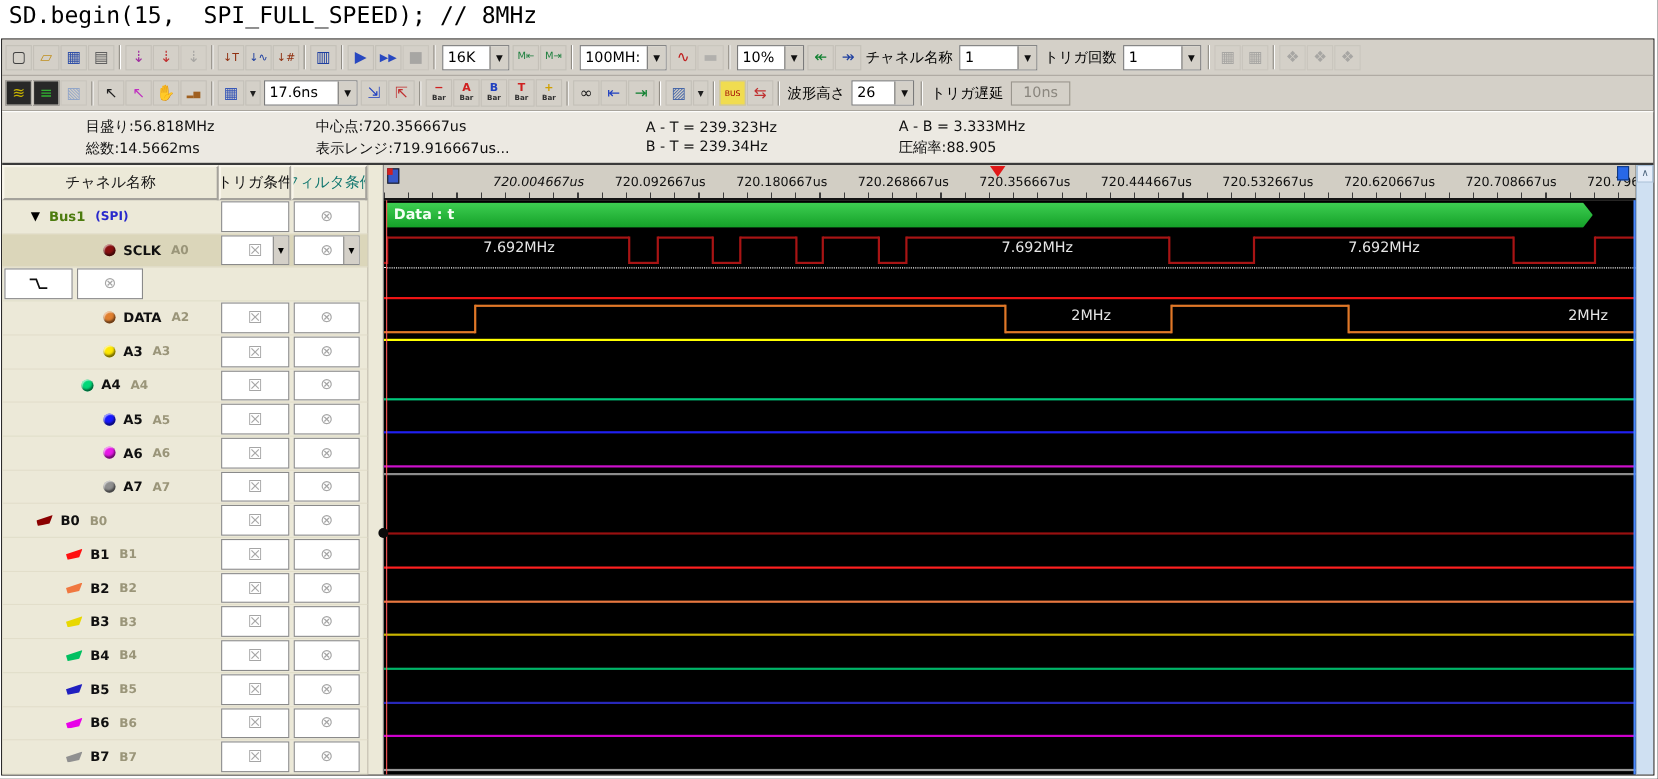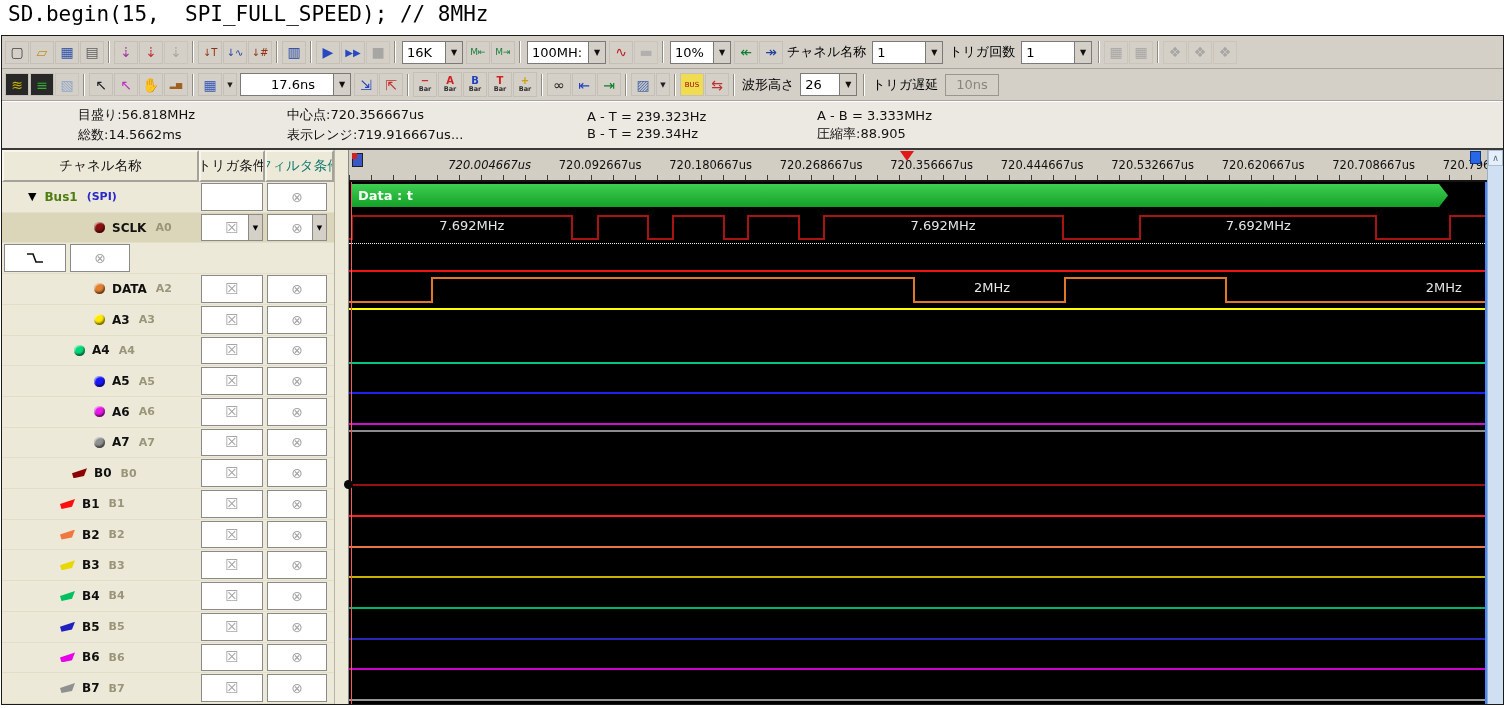--- a/index.html
+++ b/index.html
@@ -136,21 +136,21 @@
       <span class="tbtn dis" style="color: rgb(112, 144, 200);">▧</span>
       <span class="tbsep"></span>
       <span class="tbtn" style="color: rgb(32, 32, 32);">↖</span>
       <span class="tbtn" style="color: rgb(192, 48, 192);">↖</span>
       <span class="tbtn" style="color: rgb(176, 128, 48);">✋</span>
       <span class="tbtn" style="color: rgb(160, 96, 32); font-size: 8px;">▂▅</span>
       <span class="tbsep"></span>
       <span class="tbtn" style="color: rgb(56, 88, 184);">▦</span>
       <span class="tbtn" style="color: rgb(32, 32, 32); font-size: 7px; min-width: 14px;">▼</span>
       <span class="combo">
-        <span class="val" style="min-width: 58px; margin-left: 26px;">17.6ns</span>
+        <span class="val" style="min-width: 58px;">17.6ns</span>
         <span class="dd">▼</span>
       </span>
       <span class="tbtn" style="color: rgb(32, 64, 192);">⇲</span>
       <span class="tbtn" style="color: rgb(192, 48, 48);">⇱</span>
       <span class="tbsep"></span>
       <span class="barbtn">
         <span class="bl" style="color: rgb(208, 32, 32);">−</span>
         <span class="bs">Bar</span>
       </span>
       <span class="barbtn">
@@ -323,21 +323,21 @@
               <span class="cid">A7</span>
             </div>
             <div class="pcell tg">
               <span>☒</span>
             </div>
             <div class="pcell ft">
               <span>⊗</span>
             </div>
           </div>
           <div class="prow">
-            <div class="pname" style="padding-left: 70px;">
+            <div class="pname" style="padding-left: 31px;">
               <span class="flagic" style="background: rgb(139, 0, 0);"></span>
               <span class="cname">B0</span>
               <span class="cid">B0</span>
             </div>
             <div class="pcell tg">
               <span>☒</span>
             </div>
             <div class="pcell ft">
               <span>⊗</span>
             </div>

